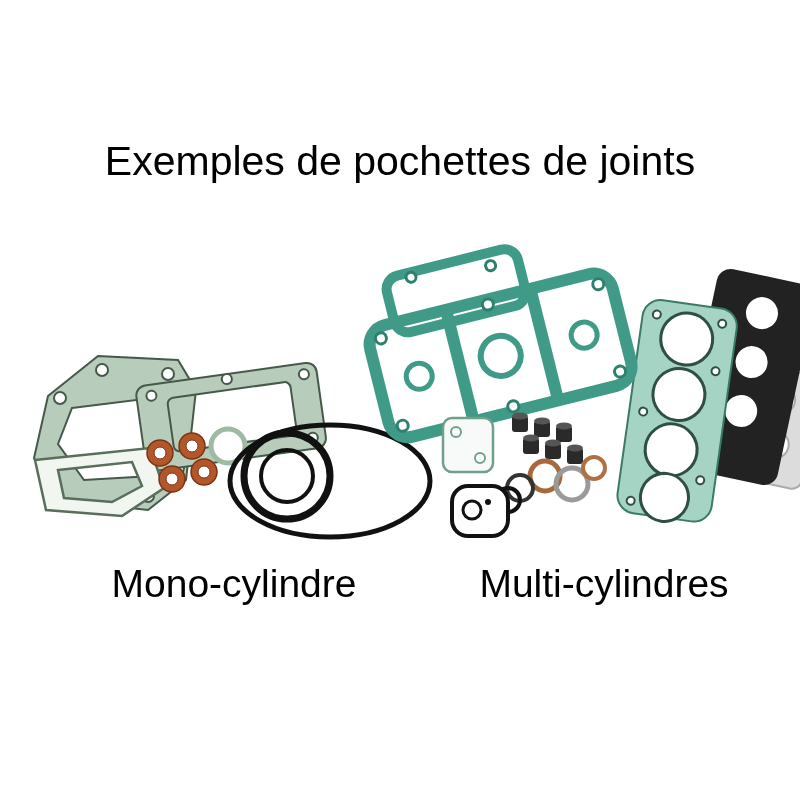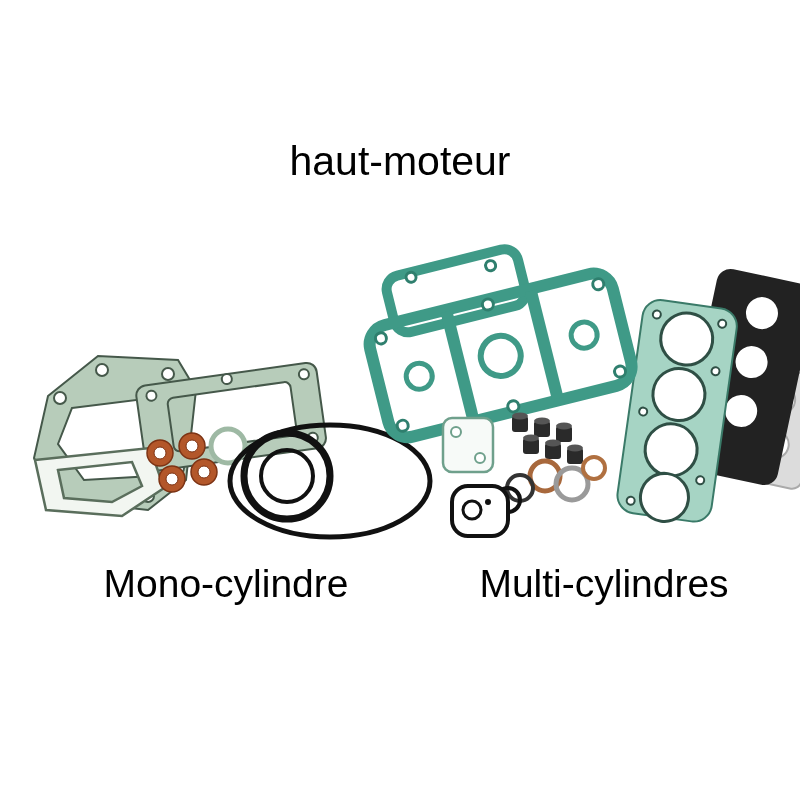--- a/index.html
+++ b/index.html
@@ -30,28 +30,28 @@
     height: 330px;
   }
   .photo-area svg { overflow: visible; }
   .caption {
     position: absolute;
     top: 562px;
     font-size: 39px;
     color: #000;
     white-space: nowrap;
   }
-  .caption-mono { left: 0; width: 396px; text-align: center; padding-left: 28px; }
+  .caption-mono { left: 8px; width: 396px; text-align: center; padding-left: 28px; }
   .caption-multi { left: 404px; width: 400px; text-align: center; }
 </style>
 </head>
 <body>
 
 <div class="title-block">
-  <div>haut-moteur</div>
+  <div>Exemples de pochettes de joints</div>
 </div>
 
 <div class="photo-area">
   <svg width="800" height="330" viewBox="0 0 800 330" xmlns="http://www.w3.org/2000/svg">
 
     <g>
 
       <g>
         <path d="M 48 148 L 98 108 L 178 112 L 196 142 L 186 232 L 148 262 L 58 252 L 34 210 Z
                  M 72 160 L 152 150 L 168 188 L 152 228 L 84 232 L 58 196 Z" fill="#b7ccba" stroke="#45584a" stroke-width="2" fill-rule="evenodd"></path>

